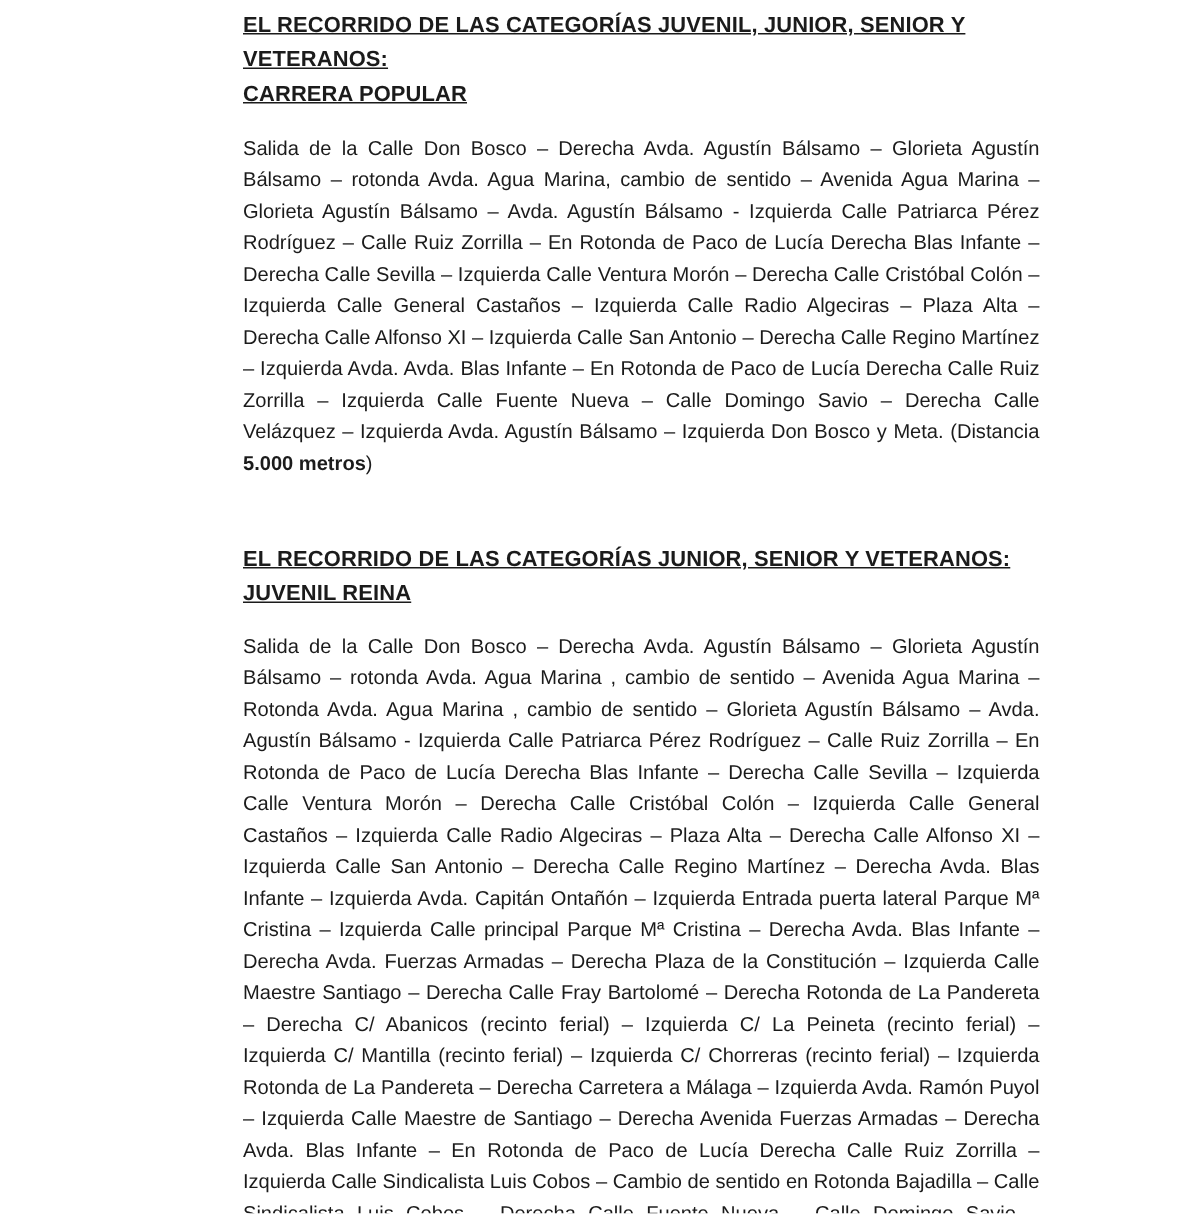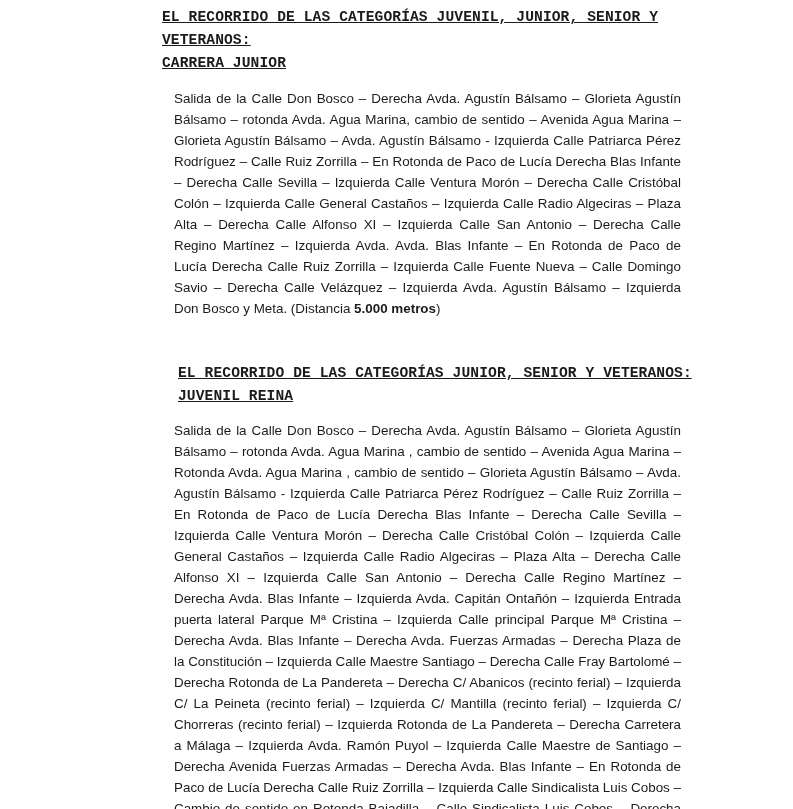--- a/index.html
+++ b/index.html
@@ -25,44 +25,43 @@
   .heading {
     font-size: 14.6px;
     font-weight: bold;
     line-height: 23px;
     margin: 0 0 13px 0;
     letter-spacing: 0.1px;
   }
   .heading .hline {
     display: block;
     text-decoration: underline;
-    font-family: Liberation Mono, monospace;
   }
   .route {
     font-size: 13.4px;
     line-height: 21px;
     text-align: justify;
-    margin: 12px;
+    margin: 0;
   }
   .route strong {
     font-weight: bold;
   }
   .sec-popular .route { margin-bottom: 43px; }
-  .sec-reina  .heading { margin-bottom: 12px; margin-left: 16px; }
+  .sec-reina  .heading { margin-bottom: 12px; }
 </style>
 </head>
 <body>
 
 <div class="page">
   <div class="content">
 
     <section class="sec-popular">
       <h2 class="heading">
           <span class="hline">EL RECORRIDO DE LAS CATEGORÍAS  JUVENIL, JUNIOR, SENIOR Y VETERANOS:</span>
-          <span class="hline">CARRERA JUNIOR</span>
+          <span class="hline">CARRERA POPULAR</span>
         </h2>
       <p class="route"><span>Salida de la Calle Don Bosco – Derecha Avda. Agustín Bálsamo – Glorieta Agustín Bálsamo – rotonda Avda. Agua Marina, cambio de sentido – Avenida Agua Marina –  Glorieta Agustín Bálsamo – Avda. Agustín Bálsamo -  Izquierda Calle Patriarca Pérez Rodríguez – Calle Ruiz Zorrilla – En Rotonda de Paco de Lucía Derecha Blas Infante – Derecha Calle Sevilla – Izquierda Calle Ventura Morón – Derecha Calle Cristóbal Colón – Izquierda Calle General Castaños – Izquierda Calle Radio Algeciras – Plaza Alta – Derecha Calle Alfonso XI –  Izquierda Calle San Antonio – Derecha Calle Regino Martínez – Izquierda  Avda. Avda. Blas Infante – En Rotonda de Paco de Lucía Derecha Calle Ruiz Zorrilla – Izquierda Calle Fuente Nueva – Calle Domingo Savio –  Derecha Calle Velázquez – Izquierda Avda. Agustín Bálsamo – Izquierda Don Bosco y Meta. (Distancia </span><strong>5.000 metros</strong><span>)</span></p>
     </section>
 
     <section class="sec-reina">
       <h2 class="heading">
           <span class="hline">EL RECORRIDO DE LAS CATEGORÍAS  JUNIOR, SENIOR Y VETERANOS:</span>
           <span class="hline">JUVENIL REINA</span>
         </h2>
       <p class="route"><span>Salida de la Calle Don Bosco – Derecha Avda. Agustín Bálsamo – Glorieta Agustín Bálsamo – rotonda Avda. Agua Marina , cambio de sentido – Avenida Agua Marina – Rotonda Avda. Agua Marina , cambio de sentido – Glorieta Agustín Bálsamo – Avda. Agustín Bálsamo - Izquierda Calle Patriarca Pérez Rodríguez – Calle Ruiz Zorrilla – En Rotonda de Paco de Lucía Derecha Blas Infante – Derecha Calle Sevilla – Izquierda Calle Ventura Morón – Derecha Calle Cristóbal Colón – Izquierda Calle General Castaños – Izquierda Calle Radio Algeciras  – Plaza Alta – Derecha Calle Alfonso XI – Izquierda Calle San Antonio – Derecha Calle Regino Martínez – Derecha Avda. Blas Infante – Izquierda Avda. Capitán Ontañón – Izquierda Entrada puerta lateral Parque Mª Cristina – Izquierda Calle principal Parque Mª Cristina – Derecha Avda. Blas Infante – Derecha Avda. Fuerzas Armadas – Derecha Plaza de la Constitución – Izquierda Calle Maestre Santiago – Derecha Calle Fray Bartolomé – Derecha Rotonda de La Pandereta – Derecha C/ Abanicos (recinto ferial) – Izquierda C/ La Peineta (recinto ferial) –  Izquierda C/ Mantilla (recinto ferial) –  Izquierda C/ Chorreras (recinto ferial) –   Izquierda Rotonda de La Pandereta – Derecha Carretera a Málaga – Izquierda Avda. Ramón Puyol – Izquierda Calle Maestre de Santiago – Derecha Avenida Fuerzas Armadas – Derecha Avda. Blas Infante – En Rotonda de Paco de Lucía Derecha Calle Ruiz Zorrilla – Izquierda Calle Sindicalista Luis Cobos – Cambio de sentido en Rotonda Bajadilla – Calle Sindicalista Luis Cobos – Derecha Calle Fuente Nueva – Calle Domingo Savio –  Derecha Glorieta Agustín Bálsamo – rotonda Avda. Agua Marina, cambio de sentido – Avenida Agua Marina – Glorieta Agustín Bálsamo – Avda. Agustín Bálsamo - Izquierda Don Bosco y Meta. (Distancia </span></p>

